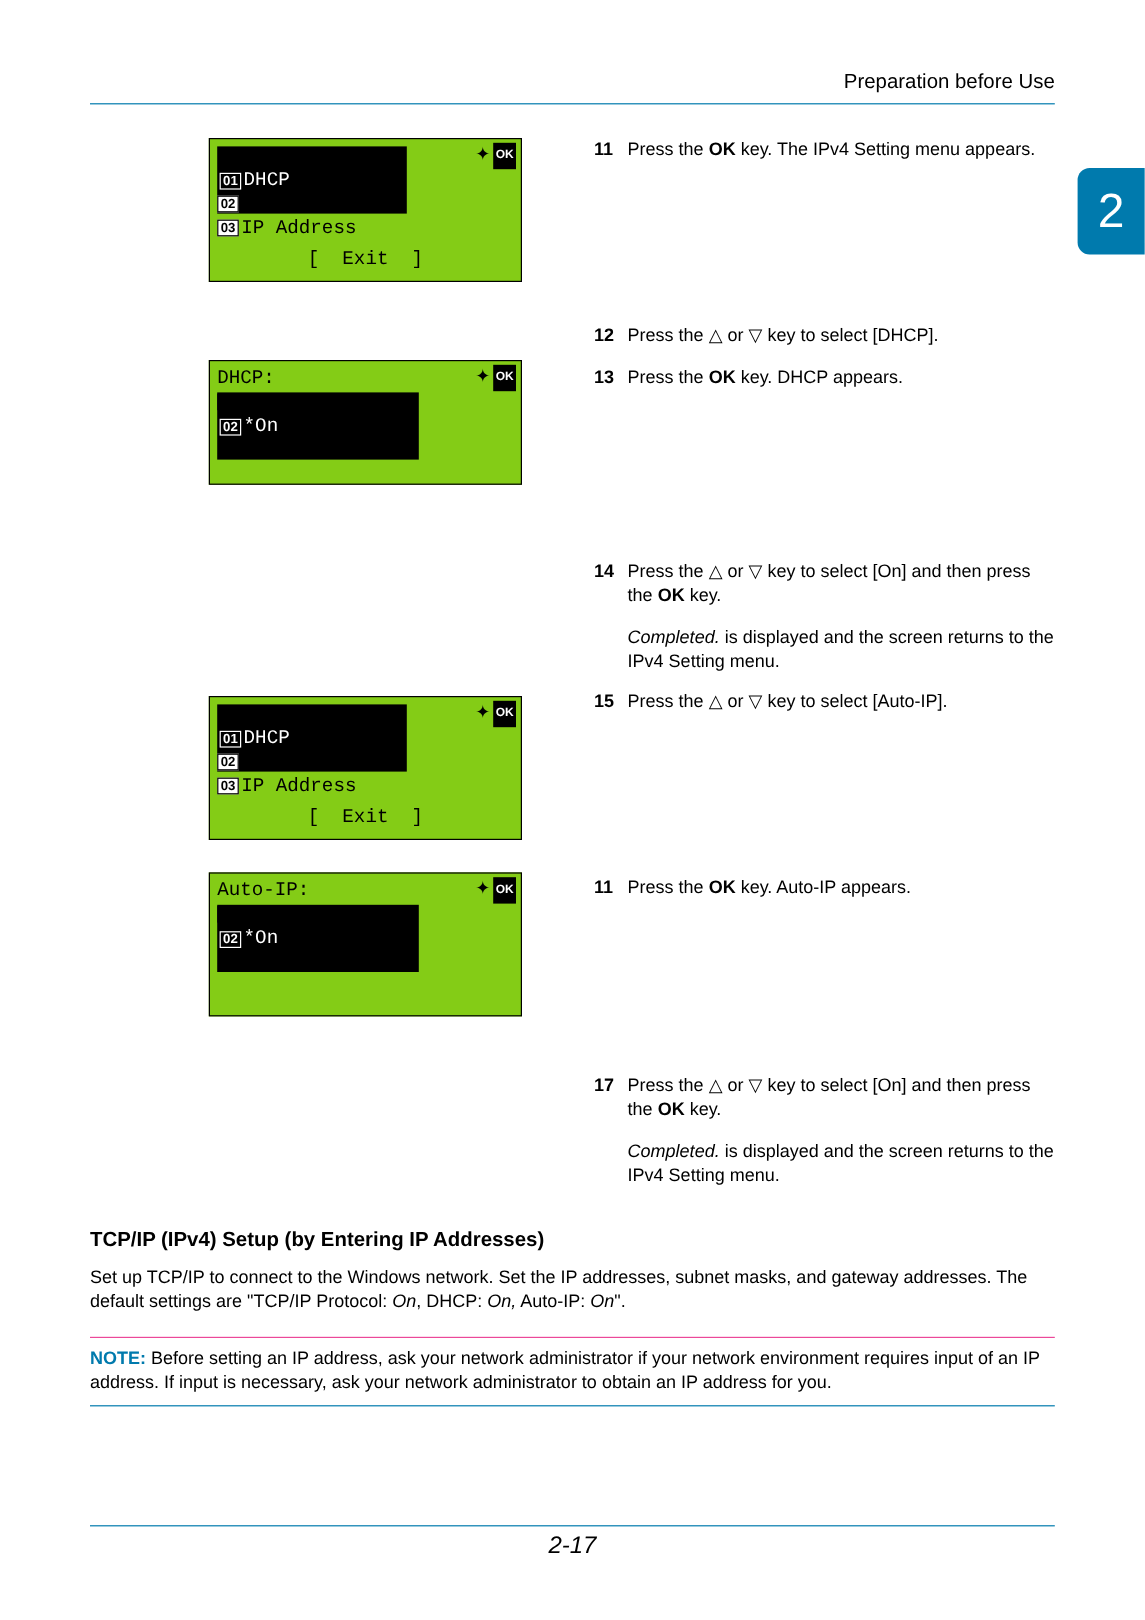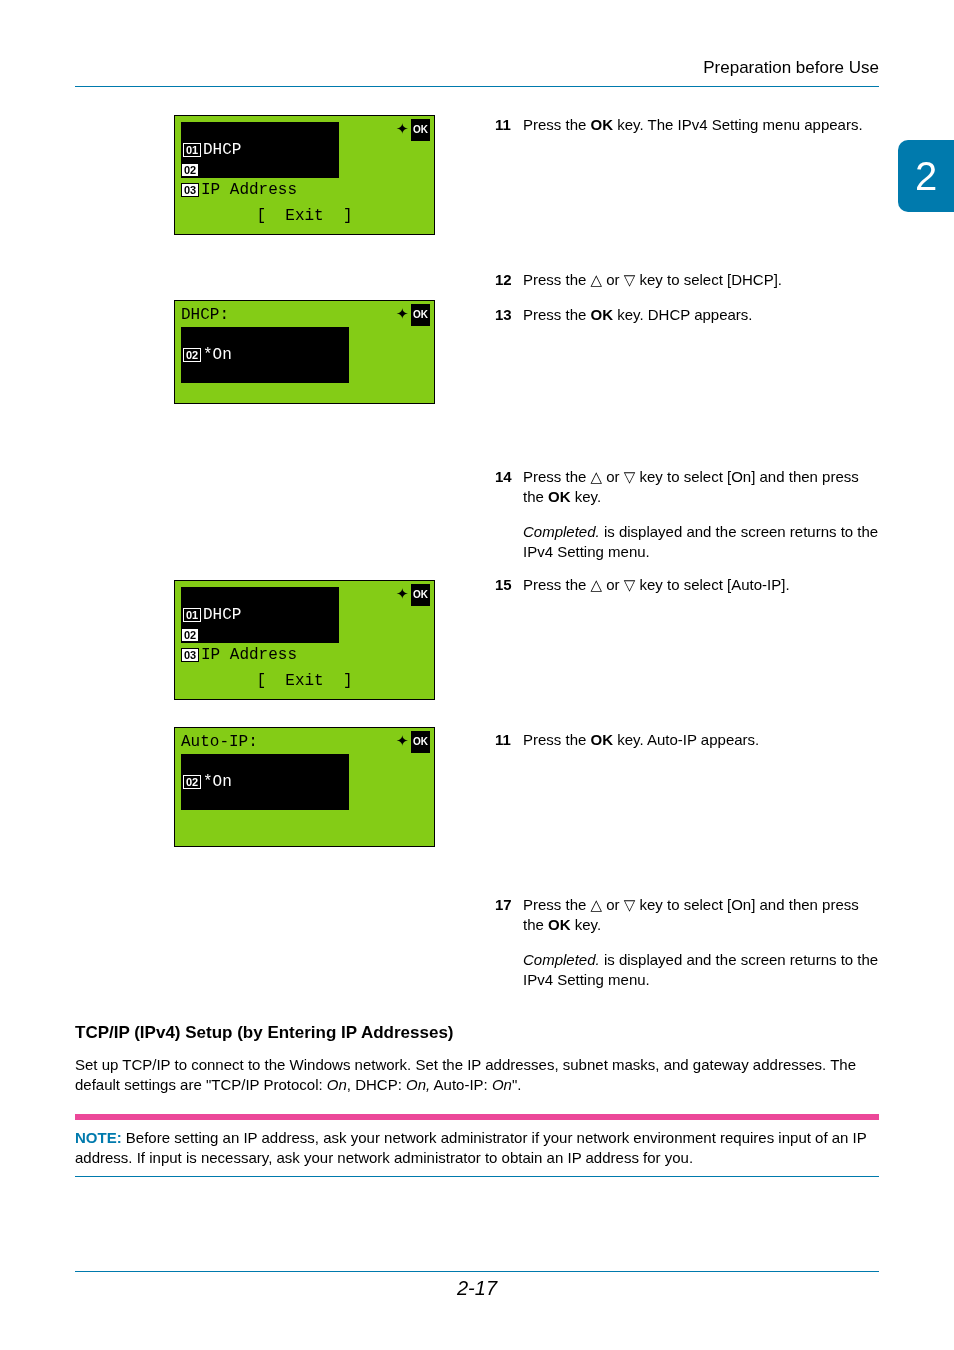--- a/index.html
+++ b/index.html
@@ -107,21 +107,21 @@
     padding:1px 2px;
     vertical-align:1px;
   }
   .section-h {
     font-weight:bold;
     font-size:17px;
     margin-top: 0;
   }
   .body-text { font-size:15px; line-height:1.35; }
   .note-block {
-    border-top:6px solid #ec4899;
+    border-top:1px solid #ec4899;
     border-bottom:1px solid #007aad;
     padding:8px 0;
     margin-top:18px;
     font-size:15px;
     line-height:1.35;
   }
   .note-label { color:#007aad; font-weight:bold; }
   .footer {
     position:absolute;
     left:0; right:0;

